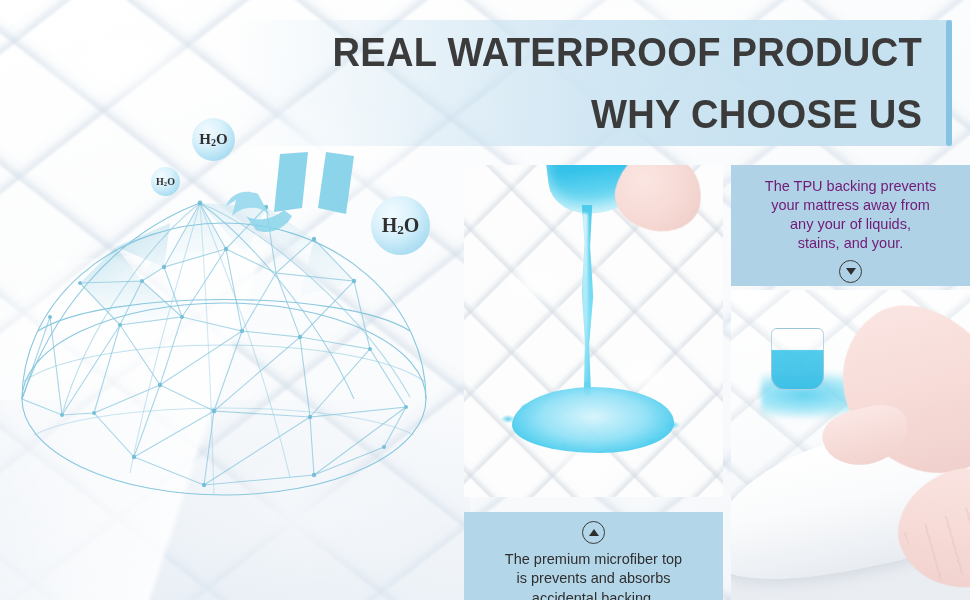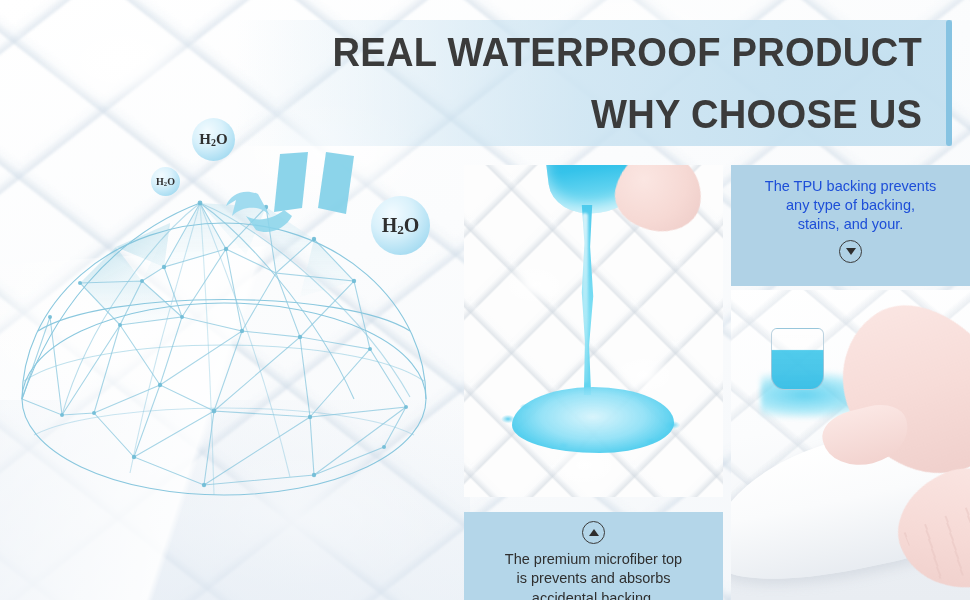--- a/index.html
+++ b/index.html
@@ -148,21 +148,21 @@
   .caption-text{
     margin-top:6px; text-align:center; font-size:14.5px; line-height:1.33; color:#2f2f2f;
   }
 
   
   .tpu-box{
     position:absolute; left:731px; top:165px; width:239px; height:121px;
     background:#b0d2e6; display:flex; flex-direction:column;
     align-items:center; justify-content:flex-start; padding-top:12px;
   }
-  .tpu-text{ text-align:center; font-size:14.5px; line-height:1.32; color:#1d4ed8; }
+  .tpu-text{ text-align:center; font-size:14.5px; line-height:1.32; color:#701a75; }
   .tpu-box .chev{ margin-top:6px; }
 
   
   .br-panel{ position:absolute; left:731px; top:290px; width:239px; height:310px; overflow:hidden; background:#eef1f5; }
   .br-floor{ position:absolute; inset:0; background:linear-gradient(180deg,#f3f5f8 0%,#e9edf2 100%); }
   .br-pad{
     position:absolute; left:-20px; top:-6px; width:270px; height:240px;
     background:linear-gradient(170deg,#ffffff 0%,#fbfcfd 55%,#f1f4f7 100%);
     clip-path:polygon(0% 0%, 100% 0%, 100% 62%, 60% 78%, 0% 96%);
   }
@@ -361,21 +361,22 @@
     <div class="caption-text">
       <div>The premium microfiber top</div>
       <div>is prevents and absorbs</div>
       <div>accidental backing.</div>
     </div>
   </div>
 
   <div class="tpu-box">
     <div class="tpu-text">
       <div>The TPU backing prevents</div>
-      <div>any type of backing,</div>
+      <div>your mattress away from</div>
+      <div>any your of liquids,</div>
       <div>stains, and your.</div>
     </div>
     <div class="chev down">
         <i></i>
       </div>
   </div>
 
   <div class="br-panel">
     <div class="br-floor"></div>
     <div class="br-pad"></div>

